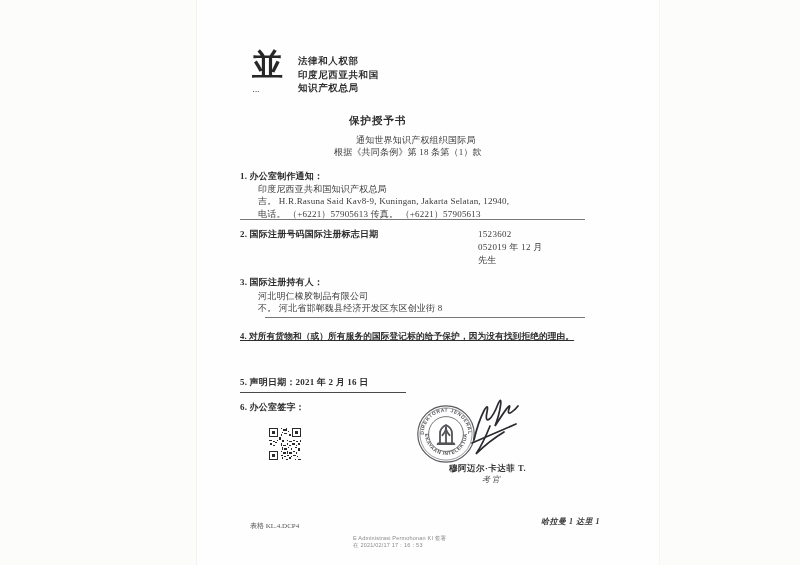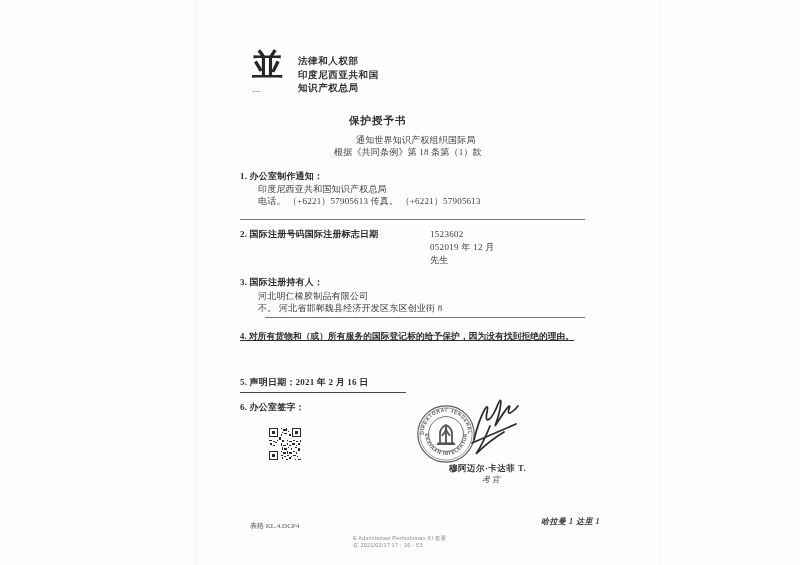--- a/index.html
+++ b/index.html
@@ -15,21 +15,21 @@
     background:#fefefe;border-left:1px solid #f2f2ef;border-right:1px solid #f5f5f2;
   }
   .abs{position:absolute;white-space:nowrap;}
   .b{font-weight:bold;color:#2e2e2e;}
   .t9{font-size:9px;letter-spacing:.2px;}
   .t10{font-size:10.5px;letter-spacing:1px;}
   .hdr{font-size:9.5px;line-height:13.5px;font-weight:bold;color:#2d2d2d;letter-spacing:.6px;}
   .body-lines{font-size:9px;line-height:12.3px;color:#3c3c3c;letter-spacing:.2px;}
   .rule{position:absolute;height:0;border-top:1px solid #4a4a4a;opacity:.75;}
   .underline5{border-bottom:1px solid #4a4a4a;padding-bottom:3px;}
-  .vals{font-size:9px;line-height:13.2px;color:#3c3c3c;letter-spacing:.3px;}
+  .vals{font-size:9px;line-height:13.2px;color:#3c3c3c;letter-spacing:.3px;margin-left:48px;}
   .footer-small{font-size:5.5px;line-height:7px;color:#8a8a88;letter-spacing:.2px;font-family:"Liberation Sans","DejaVu Sans",sans-serif;}
   .footer-left{font-size:7px;color:#555;}
   .footer-right{font-size:8px;color:#3c3c3c;font-weight:bold;font-style:italic;letter-spacing:.5px;}
   .logo-glyph{font-size:31px;font-weight:bold;color:#262626;line-height:30px;}
   .logo-caption{font-size:4px;color:#555;letter-spacing:1px;}
   .signer-name{font-size:8.5px;font-weight:bold;color:#333;letter-spacing:.5px;}
   .signer-role{font-size:8px;font-style:italic;color:#444;letter-spacing:2px;}
   svg{display:block;}
 </style>
 </head>
@@ -48,20 +48,21 @@
   </div>
 
   <div class="abs b t10" style="left:330px;top:114px;margin-left:19px;">保护授予书</div>
 
   <div class="abs t9" style="left:356px;top:134px;color:#3c3c3c;">通知世界知识产权组织国际局</div>
   <div class="abs t9" style="left:334px;top:146px;color:#3c3c3c;">根据《共同条例》第 18 条第（1）款</div>
 
   <div class="abs b t9" style="left:240px;top:170px;">1.  办公室制作通知：</div>
   <div class="abs body-lines" style="left:258px;top:183px;">
     <div>印度尼西亚共和国知识产权总局</div>
+    <div>吉。  H.R.Rasuna Said Kav8-9, Kuningan, Jakarta Selatan, 12940,</div>
     <div>电话。  （+6221）57905613 传真。  （+6221）57905613</div>
   </div>
   <div class="rule" style="left:240px;top:219px;width:345px;"></div>
 
   <div class="abs b t9" style="left:240px;top:228px;">2. 国际注册号码国际注册标志日期</div>
   <div class="abs vals" style="left:430px;top:228px;">
     <div>1523602</div>
     <div>052019 年 12 月</div>
     <div>先生</div>
   </div>

